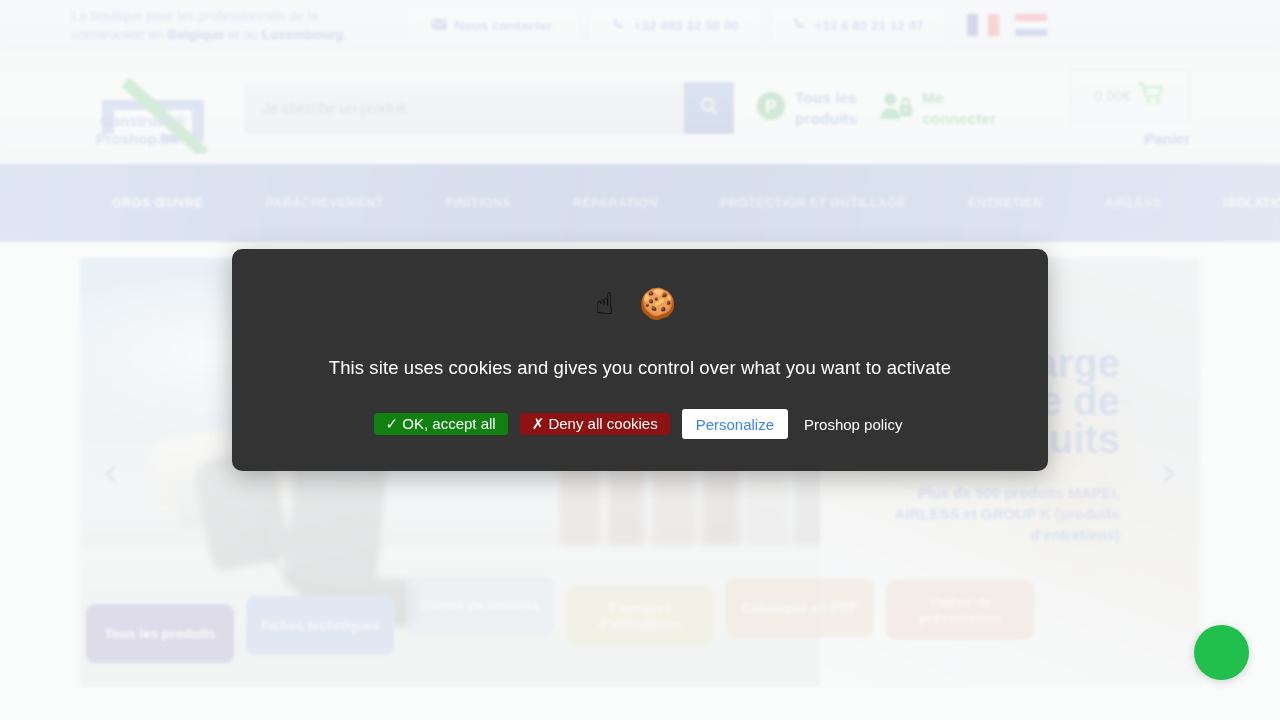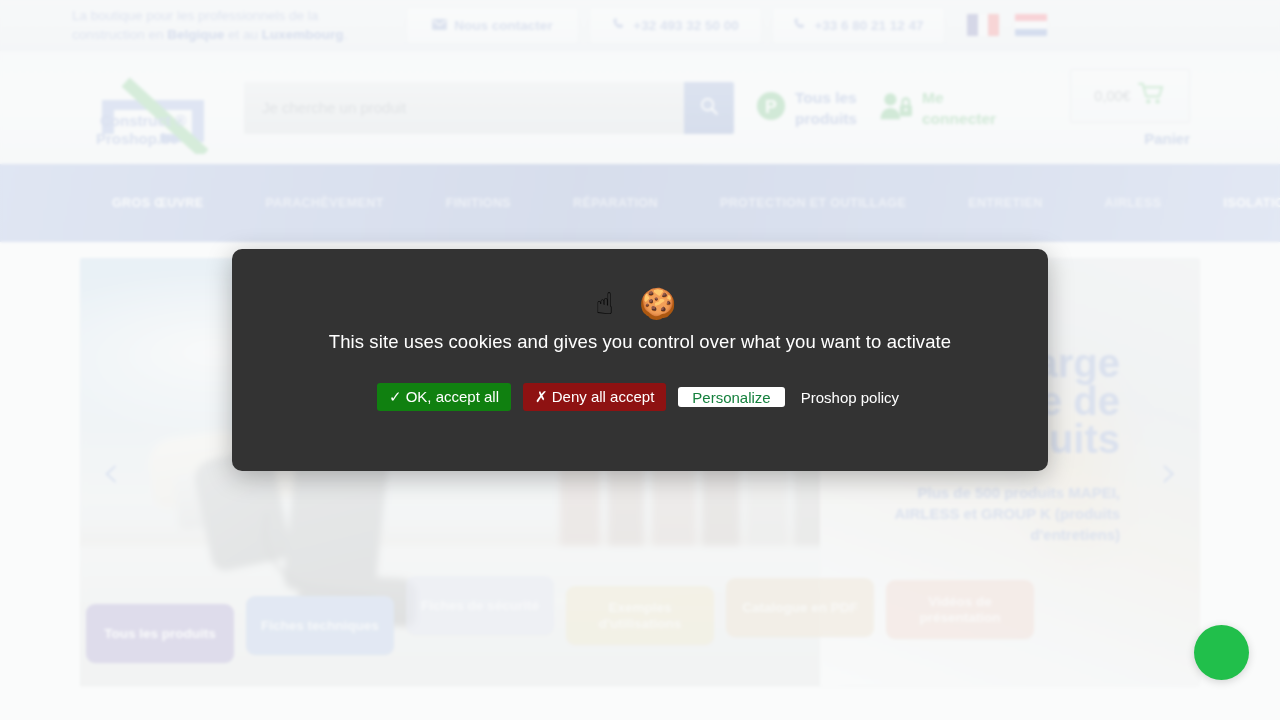--- a/index.html
+++ b/index.html
@@ -227,34 +227,34 @@
   .cookie-modal {
     position: absolute; left: 232px; top: 249px; width: 816px; height: 222px;
     background: #333333; border-radius: 10px;
     box-shadow: 0 6px 26px rgba(0,0,0,.28);
     display: flex; flex-direction: column; align-items: center;
     padding-top: 38px;
   }
   .cookie-emojis { font-size: 30px; line-height: 34px; letter-spacing: 8px;
     font-family: "DejaVu Sans", sans-serif; }
   .cookie-text {
-    margin-top: 10px; font-size: 18.5px; color: #ffffff; font-weight: 400;
+    margin-top: 36px; font-size: 18.5px; color: #ffffff; font-weight: 400;
     text-align: center; letter-spacing: .1px;
   }
   .cookie-actions {
     margin-top: 30px; display: flex; align-items: center; gap: 12px;
   }
   .ck-btn {
-    height: 28px; padding: 0 12px; border: none; border-radius: 3px;
+    height: 22px; padding: 0 12px; border: none; border-radius: 3px;
     font-size: 15px; font-family: "Liberation Sans", sans-serif; cursor: pointer;
     display: flex; align-items: center; justify-content: center; white-space: nowrap;
   }
   .ck-accept { background: #108010; color: #ffffff; }
   .ck-deny { background: #8e1212; color: #ffffff; }
-  .ck-personalize { background: #ffffff; color: #15803d; padding: 0 14px; height: 20px; }
+  .ck-personalize { background: #ffffff; color: #3b82f6; padding: 0 14px; height: 30px; }
   .ck-privacy { background: transparent; color: #ffffff; padding: 0 4px; }
 
   
   .chat-fab {
     position: absolute; right: 31px; bottom: 40px; width: 55px; height: 55px;
     border-radius: 50%; background: #21bf4b; cursor: pointer;
     box-shadow: 0 2px 8px rgba(0,0,0,.16);
   }
 </style>
 </head>
@@ -413,21 +413,21 @@
     <div class="tile t5">Vidéos de présentation</div>
   </div>
 
   <div class="veil"></div>
 
   <div class="cookie-modal">
     <div class="cookie-emojis">☝ 🍪</div>
     <div class="cookie-text">This site uses cookies and gives you control over what you want to activate</div>
     <div class="cookie-actions">
       <button class="ck-btn ck-accept">✓ OK, accept all</button>
-      <button class="ck-btn ck-deny">✗ Deny all accept</button>
+      <button class="ck-btn ck-deny">✗ Deny all cookies</button>
       <button class="ck-btn ck-personalize">Personalize</button>
       <button class="ck-btn ck-privacy">Proshop policy</button>
     </div>
   </div>
 
   <div class="chat-fab"></div>
 
 </div>
 
 </body></html>

